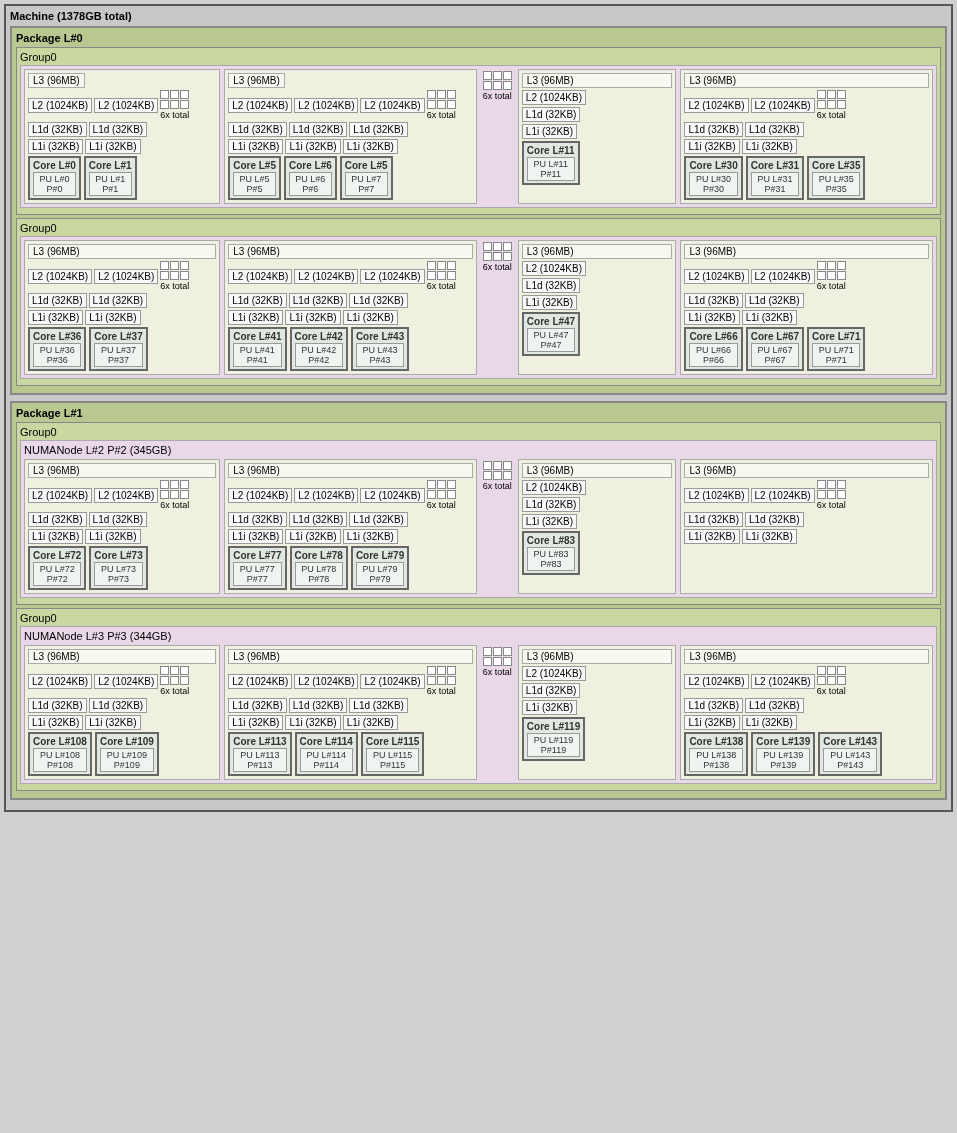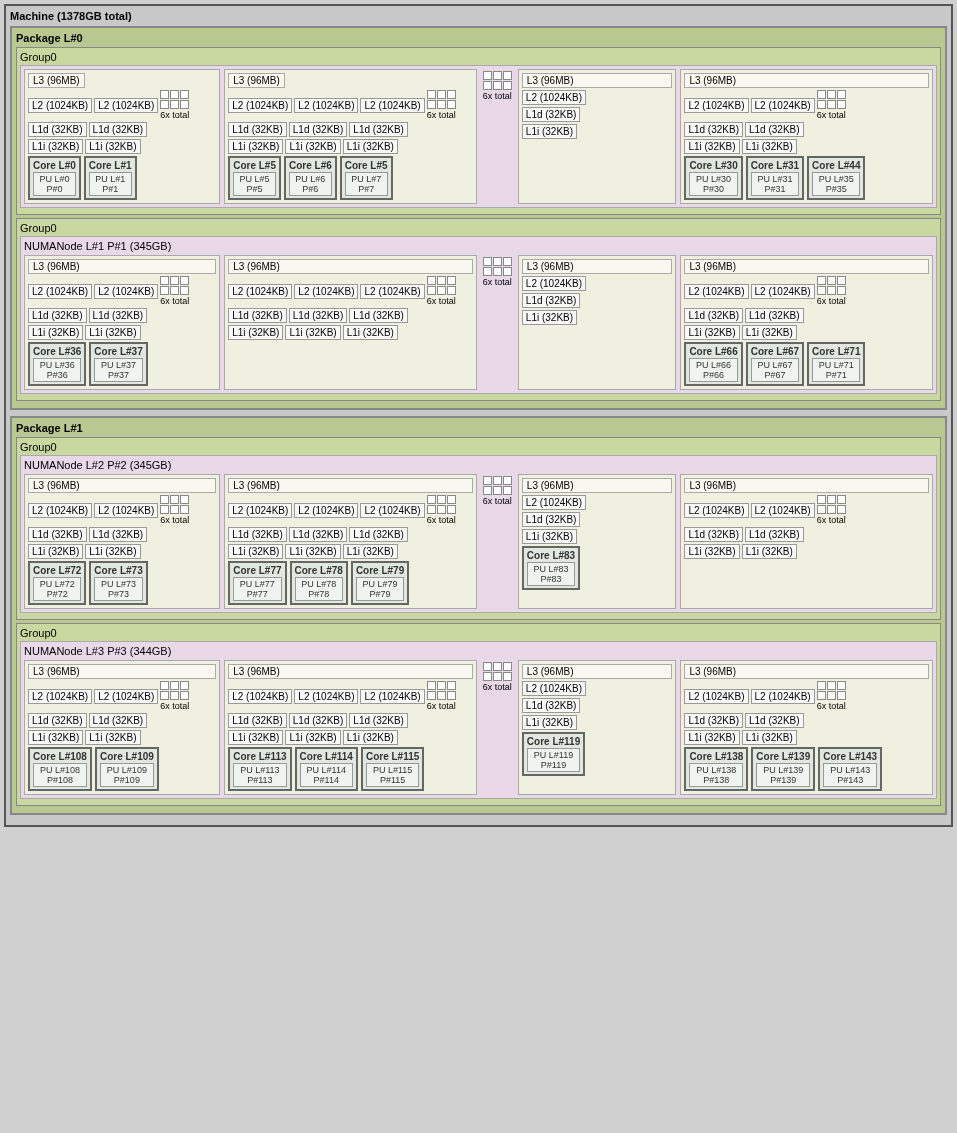--- a/index.html
+++ b/index.html
@@ -211,20 +211,28 @@
             <div style="border:1px solid #aaa;background:#f8f8f0;padding:1px 4px;font-size:10px;margin-bottom:2px;">L3 (96MB)</div>
             <div style="display:flex;flex-direction:row;gap:2px;margin-bottom:2px;">
               <div style="border:1px solid #999;background:#f8f8f8;padding:1px 3px;font-size:10px;">L2 (1024KB)</div>
             </div>
             <div style="display:flex;flex-direction:row;gap:2px;margin-bottom:2px;">
               <div style="border:1px solid #999;background:#f8f8f8;padding:1px 3px;font-size:10px;">L1d (32KB)</div>
             </div>
             <div style="display:flex;flex-direction:row;gap:2px;margin-bottom:2px;">
               <div style="border:1px solid #999;background:#f8f8f8;padding:1px 3px;font-size:10px;">L1i (32KB)</div>
             </div>
+            <div style="display:flex;flex-direction:row;gap:3px;">
+              <div class="core-block">
+                <div class="core-label">Core L#11</div>
+                <div class="pu-block">
+                  <div class="pu-label">PU L#11<br>P#11</div>
+                </div>
+              </div>
+            </div>
           </div>
 
           <div style="flex:1.3;border:1px solid #aaa;background:#f0f0e0;padding:3px;">
             <div style="border:1px solid #aaa;background:#f8f8f0;padding:1px 4px;font-size:10px;margin-bottom:2px;">L3 (96MB)</div>
             <div style="display:flex;flex-direction:row;gap:2px;align-items:center;margin-bottom:2px;">
               <div style="border:1px solid #999;background:#f8f8f8;padding:1px 3px;font-size:10px;">L2 (1024KB)</div>
               <div style="border:1px solid #999;background:#f8f8f8;padding:1px 3px;font-size:10px;">L2 (1024KB)</div>
               <div style="display:flex;flex-direction:column;align-items:center;gap:1px;">
                 <div style="display:flex;gap:1px;">
                     <div class="small-box"></div>
@@ -254,36 +262,35 @@
                   <div class="pu-label">PU L#30<br>P#30</div>
                 </div>
               </div>
               <div class="core-block">
                 <div class="core-label">Core L#31</div>
                 <div class="pu-block">
                   <div class="pu-label">PU L#31<br>P#31</div>
                 </div>
               </div>
               <div class="core-block">
-                <div class="core-label">Core L#44</div>
+                <div class="core-label">Core L#35</div>
                 <div class="pu-block">
                   <div class="pu-label">PU L#35<br>P#35</div>
                 </div>
               </div>
             </div>
           </div>
 
         </div>
       </div>
     </div>
 
     <div class="group-box">
       <div class="group-title">Group0</div>
       <div class="numa-box">
-        <div class="numa-title">NUMANode L#1 P#1 (345GB)</div>
 
         <div style="display:flex;flex-direction:row;gap:4px;width:100%;">
 
           <div style="flex:1;border:1px solid #aaa;background:#f0f0e0;padding:3px;">
             <div style="border:1px solid #aaa;background:#f8f8f0;padding:1px 4px;font-size:10px;margin-bottom:2px;">L3 (96MB)</div>
             <div style="display:flex;flex-direction:row;gap:2px;align-items:center;margin-bottom:2px;">
               <div style="border:1px solid #999;background:#f8f8f8;padding:1px 3px;font-size:10px;">L2 (1024KB)</div>
               <div style="border:1px solid #999;background:#f8f8f8;padding:1px 3px;font-size:10px;">L2 (1024KB)</div>
               <div style="display:flex;flex-direction:column;align-items:center;gap:1px;">
                 <div style="display:flex;gap:1px;">
@@ -345,20 +352,40 @@
             </div>
             <div style="display:flex;flex-direction:row;gap:2px;margin-bottom:2px;">
               <div style="border:1px solid #999;background:#f8f8f8;padding:1px 3px;font-size:10px;">L1d (32KB)</div>
               <div style="border:1px solid #999;background:#f8f8f8;padding:1px 3px;font-size:10px;">L1d (32KB)</div>
               <div style="border:1px solid #999;background:#f8f8f8;padding:1px 3px;font-size:10px;">L1d (32KB)</div>
             </div>
             <div style="display:flex;flex-direction:row;gap:2px;margin-bottom:2px;">
               <div style="border:1px solid #999;background:#f8f8f8;padding:1px 3px;font-size:10px;">L1i (32KB)</div>
               <div style="border:1px solid #999;background:#f8f8f8;padding:1px 3px;font-size:10px;">L1i (32KB)</div>
               <div style="border:1px solid #999;background:#f8f8f8;padding:1px 3px;font-size:10px;">L1i (32KB)</div>
+            </div>
+            <div style="display:flex;flex-direction:row;gap:3px;">
+              <div class="core-block">
+                <div class="core-label">Core L#41</div>
+                <div class="pu-block">
+                  <div class="pu-label">PU L#41<br>P#41</div>
+                </div>
+              </div>
+              <div class="core-block">
+                <div class="core-label">Core L#42</div>
+                <div class="pu-block">
+                  <div class="pu-label">PU L#42<br>P#42</div>
+                </div>
+              </div>
+              <div class="core-block">
+                <div class="core-label">Core L#43</div>
+                <div class="pu-block">
+                  <div class="pu-label">PU L#43<br>P#43</div>
+                </div>
+              </div>
             </div>
           </div>
 
           <div style="display:flex;flex-direction:column;align-items:center;justify-content:flex-start;padding:2px;">
             <div style="display:flex;gap:1px;margin-bottom:1px;">
                 <div class="small-box"></div>
                 <div class="small-box"></div>
                 <div class="small-box"></div>
               </div>
             <div style="display:flex;gap:1px;margin-bottom:1px;">
@@ -372,20 +399,28 @@
           <div style="flex:0.8;border:1px solid #aaa;background:#f0f0e0;padding:3px;">
             <div style="border:1px solid #aaa;background:#f8f8f0;padding:1px 4px;font-size:10px;margin-bottom:2px;">L3 (96MB)</div>
             <div style="display:flex;flex-direction:row;gap:2px;margin-bottom:2px;">
               <div style="border:1px solid #999;background:#f8f8f8;padding:1px 3px;font-size:10px;">L2 (1024KB)</div>
             </div>
             <div style="display:flex;flex-direction:row;gap:2px;margin-bottom:2px;">
               <div style="border:1px solid #999;background:#f8f8f8;padding:1px 3px;font-size:10px;">L1d (32KB)</div>
             </div>
             <div style="display:flex;flex-direction:row;gap:2px;margin-bottom:2px;">
               <div style="border:1px solid #999;background:#f8f8f8;padding:1px 3px;font-size:10px;">L1i (32KB)</div>
+            </div>
+            <div style="display:flex;flex-direction:row;gap:3px;">
+              <div class="core-block">
+                <div class="core-label">Core L#47</div>
+                <div class="pu-block">
+                  <div class="pu-label">PU L#47<br>P#47</div>
+                </div>
+              </div>
             </div>
           </div>
 
           <div style="flex:1.3;border:1px solid #aaa;background:#f0f0e0;padding:3px;">
             <div style="border:1px solid #aaa;background:#f8f8f0;padding:1px 4px;font-size:10px;margin-bottom:2px;">L3 (96MB)</div>
             <div style="display:flex;flex-direction:row;gap:2px;align-items:center;margin-bottom:2px;">
               <div style="border:1px solid #999;background:#f8f8f8;padding:1px 3px;font-size:10px;">L2 (1024KB)</div>
               <div style="border:1px solid #999;background:#f8f8f8;padding:1px 3px;font-size:10px;">L2 (1024KB)</div>
               <div style="display:flex;flex-direction:column;align-items:center;gap:1px;">
                 <div style="display:flex;gap:1px;">

